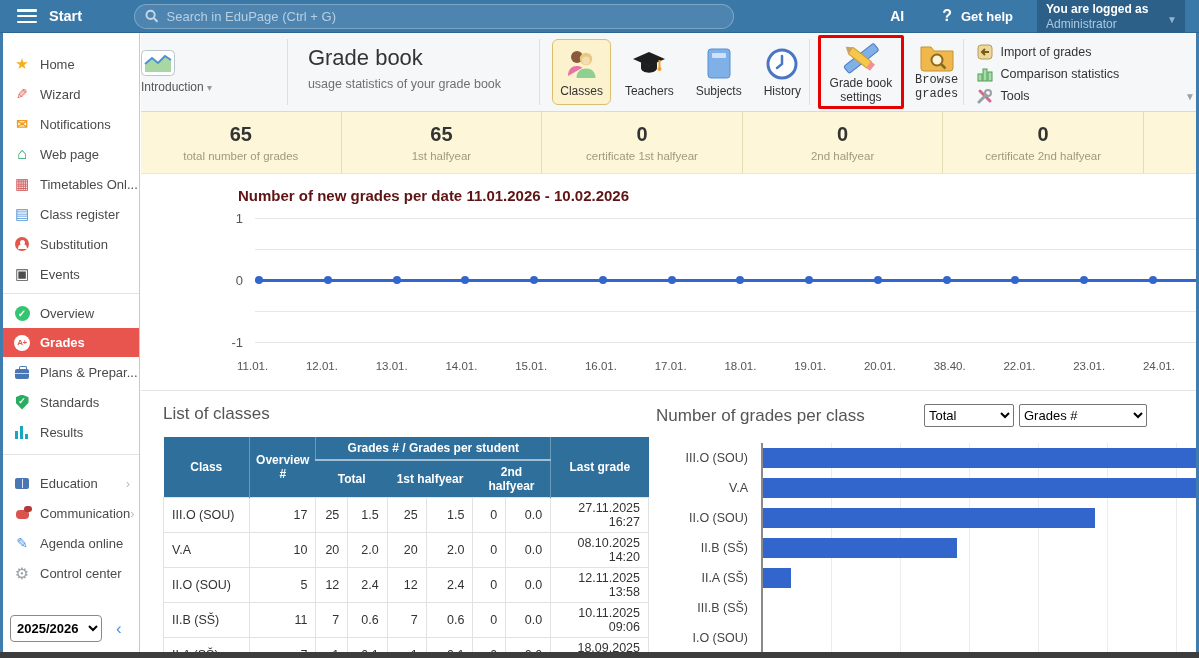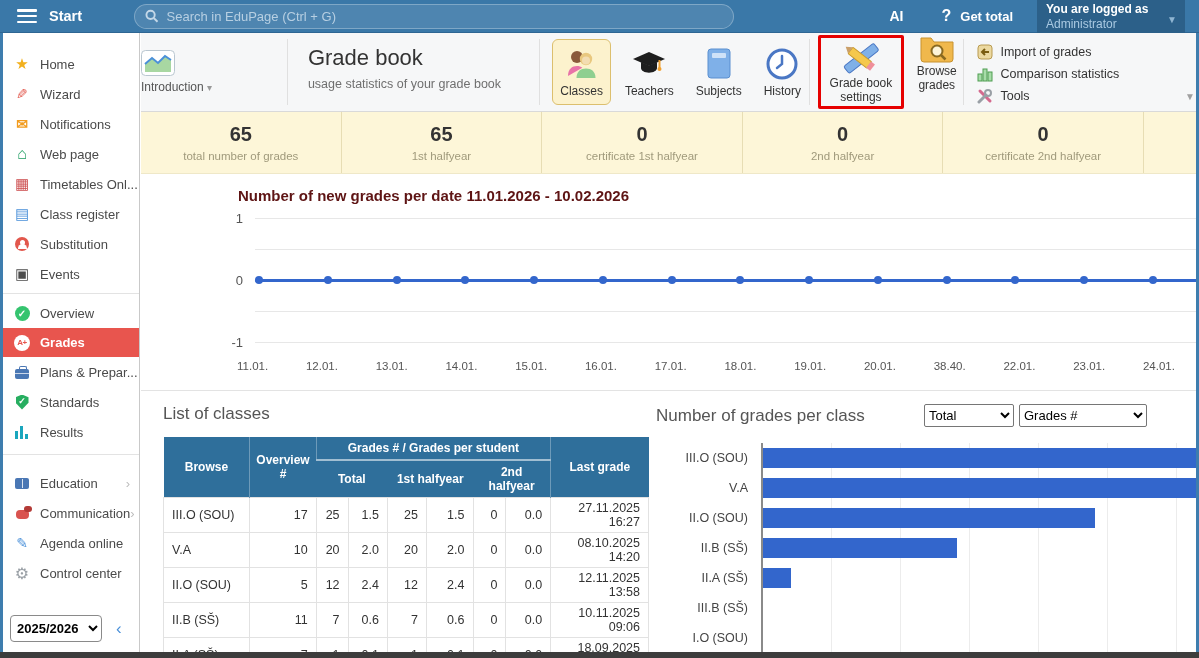--- a/index.html
+++ b/index.html
@@ -85,21 +85,21 @@
   .tb-titleblock { width:280px; padding:12px 0 0 20px; }
   .tb-title { font-size:22px; color:#333; }
   .tb-sub { font-size:12.5px; color:#6f6f6f; margin-top:6px; }
   .tb-tabs { display:flex; align-items:center; padding-left:12px; gap:6px; }
   .tab { display:flex; flex-direction:column; align-items:center; justify-content:center; padding:4px 7px; border:1px solid transparent; border-radius:6px; cursor:pointer; font-size:12px; color:#333; height:66px; }
   .tab .tlabel { margin-top:3px; }
   .tab.selected { background:#fcf2cd; border-color:#dcbf6e; }
   .gbset-wrap { margin-left:8px; display:flex; align-items:center; }
   .gbset { border:3px solid #e60000; border-radius:2px; padding:2px 4px; display:flex; flex-direction:column; align-items:center; cursor:pointer; font-size:12px; color:#333; background:#f6f7f8; }
   .gbset .tlabel { text-align:center; line-height:1.15; margin-top:1px; width:72px; }
-  .browse { margin-left:7px; display:flex; flex-direction:column; align-items:center; justify-content:flex-start; font-size:12px; color:#333; cursor:pointer; width:58px; }
+  .browse { margin-left:7px; display:flex; flex-direction:column; align-items:center; justify-content:center; font-size:12px; color:#333; cursor:pointer; width:58px;font-family:Liberation Mono, monospace; }
   .browse .tlabel { text-align:center; line-height:1.15; margin-top:2px; }
   .tb-menu { margin-left:13px; padding-top:8px; width:250px; }
   .tb-menu .mrow { display:flex; align-items:center; height:22px; font-size:12.5px; color:#333; cursor:pointer; }
   .tb-menu .mic { width:17px; margin-right:7px; display:flex; justify-content:center; }
   .tb-menu .mcaret { margin-left:auto; margin-right:4px; color:#a0a0a0; font-size:10px; }
 
   
   .stats { height:62px; background:#fdf6d8; border-bottom:1px solid #efe8c8; display:flex; }
   .stat { flex:1; border-right:1px solid #e7ddb4; display:flex; flex-direction:column; align-items:center; justify-content:center; }
   .stat .v { font-size:20px; font-weight:bold; color:#333; }
@@ -154,21 +154,21 @@
   <div class="tb-start">Start</div>
   <div class="searchbox">
     <svg width="14" height="14" viewBox="0 0 14 14">
         <circle cx="5.8" cy="5.8" r="4.3" fill="none" stroke="#c4d8e8" stroke-width="2"></circle>
         <path d="M9.3 9.3 13 13" stroke="#c4d8e8" stroke-width="2"></path>
       </svg>
     <input type="text" placeholder="Search in EduPage (Ctrl + G)" style="">
   </div>
   <div class="tb-ai">AI</div>
   <div class="tb-qmark">?</div>
-  <div class="tb-gethelp">Get total</div>
+  <div class="tb-gethelp">Get help</div>
   <div class="userbox">
     <div class="u1">You are logged as</div>
     <div class="u2">Administrator</div>
     <div class="caret">▼</div>
   </div>
 </div>
 
 <div class="sidebar">
   <div class="s-item">
       <span class="s-ic ic-star"></span>
@@ -456,21 +456,21 @@
             <col style="width:32px">
             <col style="width:40px">
             <col style="width:40px">
             <col style="width:48px">
             <col style="width:34px">
             <col style="width:46px">
             <col style="width:100px">
           </colgroup>
         <thead>
           <tr>
-            <th rowspan="2">Browse</th>
+            <th rowspan="2">Class</th>
             <th rowspan="2">Overview #</th>
             <th colspan="6" class="group">Grades # / Grades per student</th>
             <th rowspan="2">Last grade</th>
           </tr>
           <tr>
             <th colspan="2">Total</th>
             <th colspan="2">1st halfyear</th>
             <th colspan="2">2nd halfyear</th>
           </tr>
         </thead>

